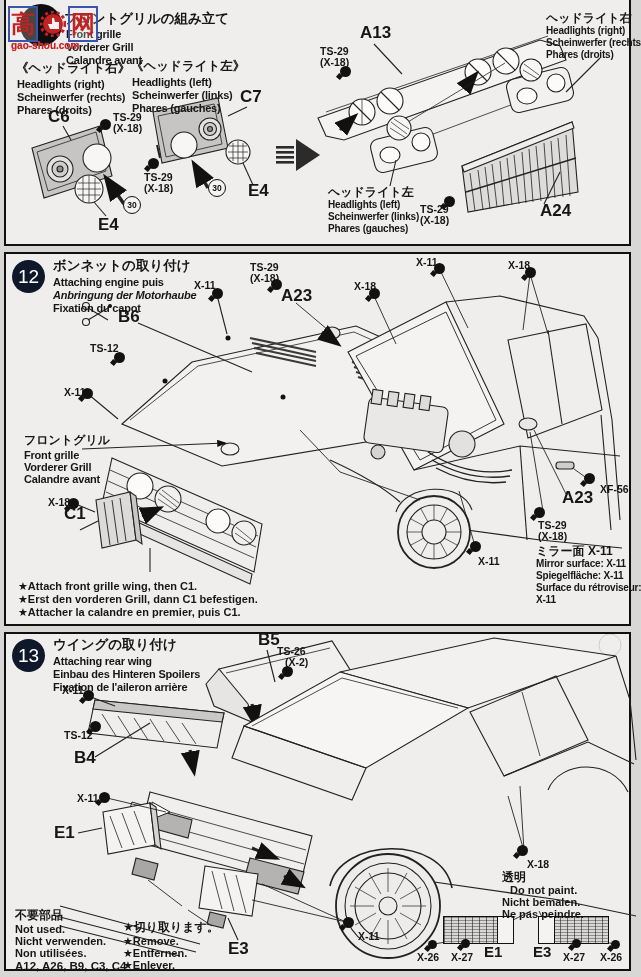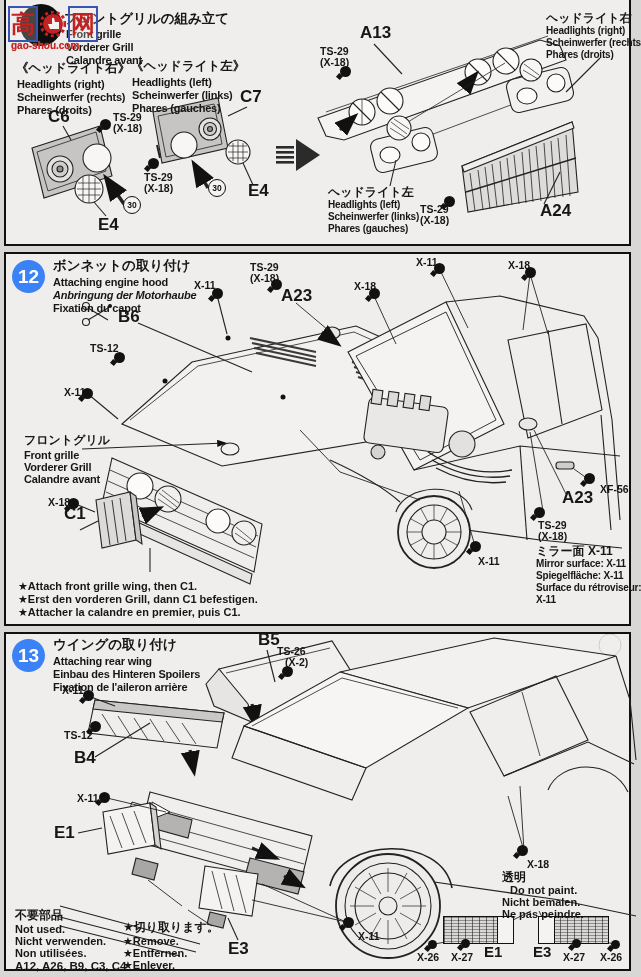--- a/index.html
+++ b/index.html
@@ -10,22 +10,22 @@
   .t{position:absolute;color:#161616;white-space:nowrap;line-height:1.05;z-index:5;}
   .jp{font-weight:700;font-size:13.5px;}
   .jps{font-weight:700;font-size:12px;}
   .jph{font-weight:700;font-size:12.5px;}
   .sub{font-weight:600;font-size:11px;letter-spacing:-.2px;}
   .sub10{font-weight:600;font-size:10px;letter-spacing:-.2px;}
   .part{font-weight:700;font-size:17px;}
   .part16{font-weight:700;font-size:15px;}
   .pc{font-weight:700;font-size:10.5px;}
   .note{font-weight:600;font-size:11px;}
-  .badge{position:absolute;width:33px;height:33px;border-radius:50%;background:#3b82f6;color:#fff;
-         display:flex;align-items:center;justify-content:center;font-weight:700;font-size:19px;z-index:5;}
+  .badge{position:absolute;width:33px;height:33px;border-radius:50%;background:#0f172a;color:#fff;
+         display:flex;align-items:center;justify-content:center;font-weight:400;font-size:19px;z-index:5;}
   .dot{position:absolute;width:11px;height:11px;background:#111;border-radius:50%;z-index:5;}
   .dot::after{content:"";position:absolute;left:-3px;bottom:-2px;width:5px;height:5px;background:#111;transform:rotate(40deg);}
   .dot.sm{width:9px;height:9px;}
   .c30{position:absolute;width:16px;height:16px;border:1.5px solid #111;border-radius:50%;background:#f4f3f1;
        display:flex;align-items:center;justify-content:center;font-weight:700;font-size:8.5px;color:#111;z-index:5;}
   .swatch{position:absolute;top:916px;width:69px;height:26px;border:1.2px solid #111;z-index:4;
       background:repeating-linear-gradient(90deg, rgba(20,20,20,.55) 0 1px, rgba(0,0,0,0) 1px 7px),
                  repeating-linear-gradient(180deg,#8f8e8c 0 1px,#d9d8d6 1px 3px);}
   .swatch .wcol{position:absolute;top:0;bottom:0;width:15px;background:#f4f3f1;}
   .wm{position:absolute;left:8px;top:6px;display:flex;align-items:center;gap:2px;z-index:7;}
@@ -342,21 +342,21 @@
   <div class="t sub10" style="left:546px;top:38px;">Scheinwerfer (rechts)</div>
   <div class="t sub10" style="left:546px;top:50px;">Phares (droits)</div>
 
   <div class="t jps" style="left:328px;top:186px;">ヘッドライト左</div>
   <div class="t sub10" style="left:328px;top:200px;">Headlights (left)</div>
   <div class="t sub10" style="left:328px;top:212px;">Scheinwerfer (links)</div>
   <div class="t sub10" style="left:328px;top:224px;">Phares (gauches)</div>
 
   <div class="badge" style="left:12px;top:260px;">12</div>
   <div class="t jp" style="left:53px;top:259px;">ボンネットの取り付け</div>
-  <div class="t sub" style="left:53px;top:277px;">Attaching engine hood</div>
+  <div class="t sub" style="left:53px;top:277px;">Attaching engine puis</div>
   <div class="t sub" style="left:53px;top:290px;font-style:italic;">Anbringung der Motorhaube</div>
   <div class="t sub" style="left:53px;top:303px;">Fixation du capot</div>
 
   <div class="t part" style="left:118px;top:308px;">B6</div>
   <div class="t pc" style="left:90px;top:343px;">TS-12</div>
   <div class="dot" style="left:114px;top:352px;"></div>
 
   <div class="t pc" style="left:194px;top:280px;">X-11</div>
   <div class="dot" style="left:212px;top:288px;"></div>
 

